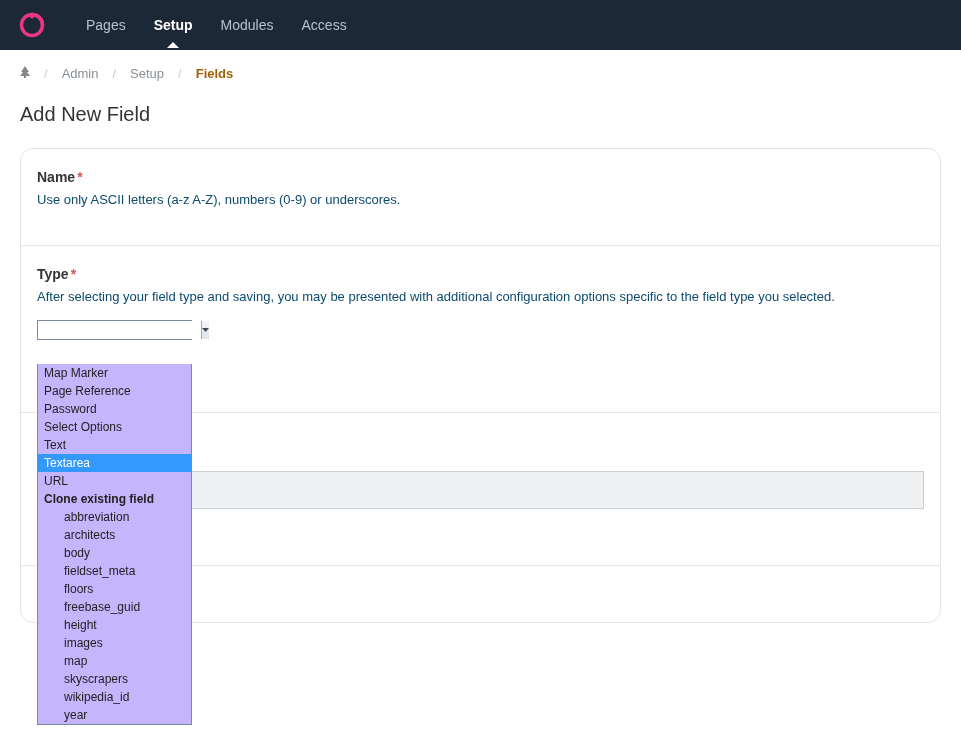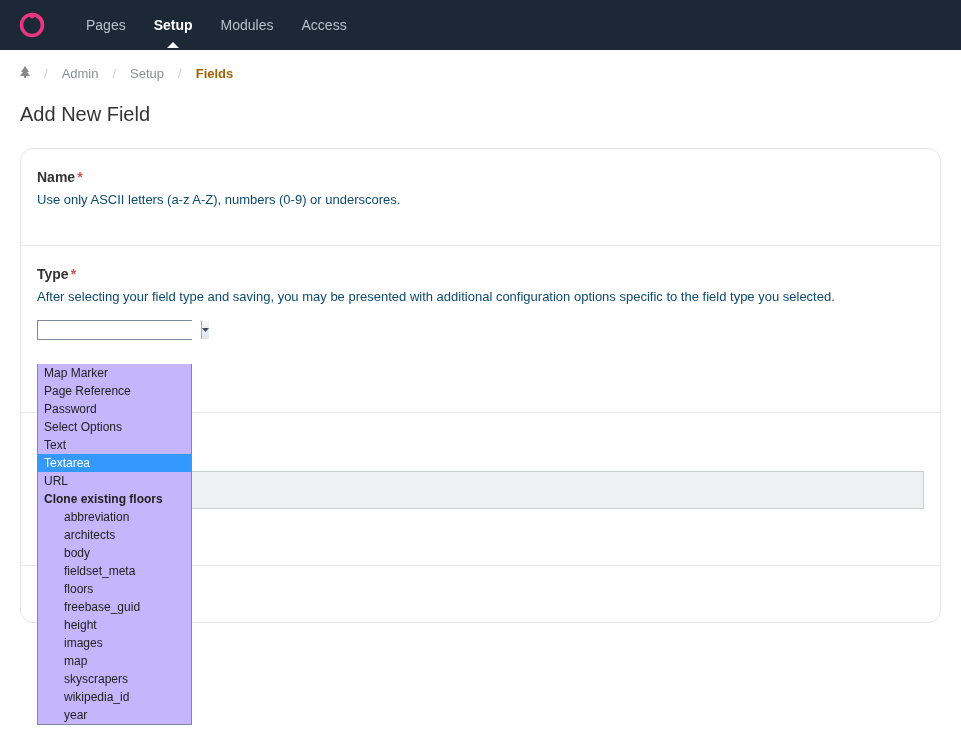--- a/index.html
+++ b/index.html
@@ -121,21 +121,21 @@
           </div>
         </div>
         <div class="dropdown" id="type-dropdown">
             <div class="opt">Map Marker</div>
             <div class="opt">Page Reference</div>
             <div class="opt">Password</div>
             <div class="opt">Select Options</div>
             <div class="opt">Text</div>
             <div class="opt selected">Textarea</div>
             <div class="opt">URL</div>
-            <div class="opt group">Clone existing floors</div>
+            <div class="opt group">Clone existing field</div>
             <div class="opt child">abbreviation</div>
             <div class="opt child">architects</div>
             <div class="opt child">body</div>
             <div class="opt child">fieldset_meta</div>
             <div class="opt child">floors</div>
             <div class="opt child">freebase_guid</div>
             <div class="opt child">height</div>
             <div class="opt child">images</div>
             <div class="opt child">map</div>
             <div class="opt child">skyscrapers</div>

